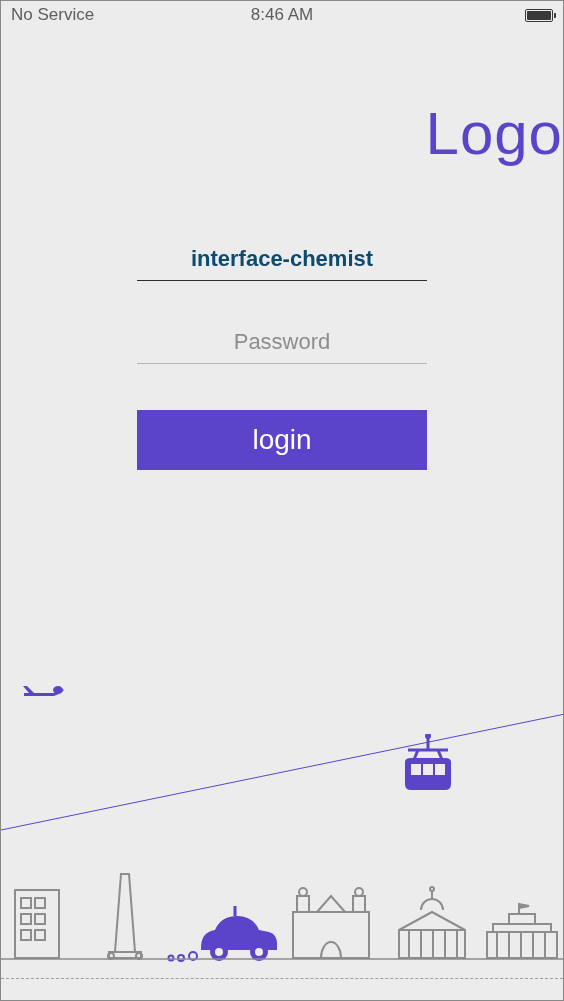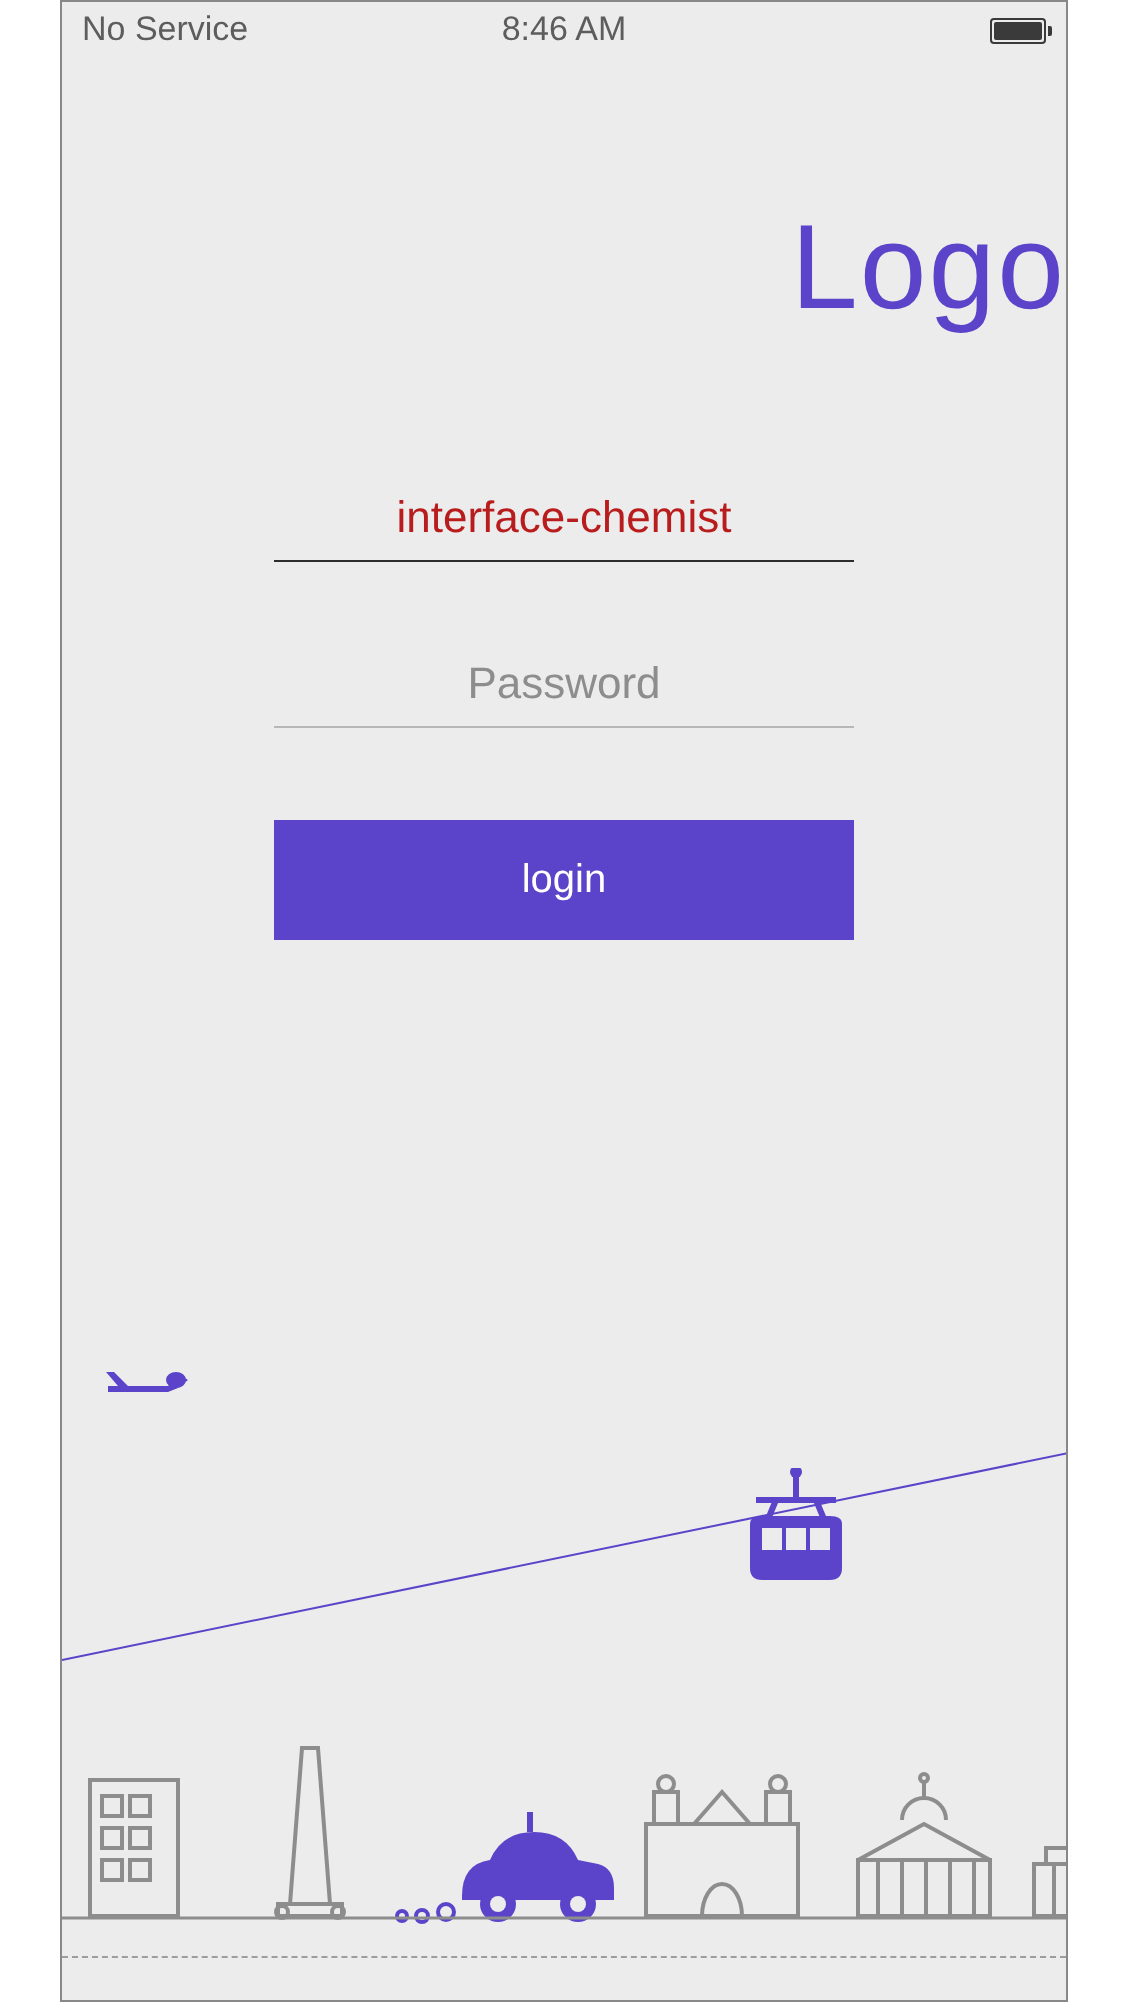--- a/index.html
+++ b/index.html
@@ -1,18 +1,18 @@
 <!DOCTYPE html>
 <html><head>
   <meta charset="utf-8">
   <style>
     * { margin:0; padding:0; box-sizing:border-box; }
     body { font-family: -apple-system, "Helvetica Neue", Helvetica, Arial, sans-serif; }
     .device {
-      width:504px; height:1001px; margin:0 auto; border:1px solid #888;
+      width:564px; height:1001px; margin:0 auto; border:1px solid #888;
       background:#ececec; position:relative; overflow:hidden;
     }
     
     .status-bar {
       height:28px; display:flex; align-items:center;
       padding:0 10px; font-size:17px; color:#5d5d5d;
     }
     .status-left { flex:1; text-align:left; }
     .status-center { flex:1; text-align:center; font-weight:500; }
     .status-right { flex:1; text-align:right; }
@@ -34,26 +34,26 @@
       text-align:right; margin-top:70px; font-size:60px; font-weight:300;
       color:#5b44c9; letter-spacing:1px;
     }
     
     .form { width:290px; margin:70px auto 0; }
     .field {
       width:100%; border:none; outline:none; background:transparent;
       font-size:22px; text-align:center; padding:8px 0;
       font-family:inherit; font-weight:300;
     }
-    .field-username { color:#b91c1c; border-bottom:1.5px solid #2d2d2d; }
+    .field-username { color:#0c4a6e; border-bottom:1.5px solid #2d2d2d;font-weight:bold; }
     .field-password { color:#8d8d8d; border-bottom:1px solid #b7b7b7; margin-top:40px; }
     .field::placeholder { color:#8d8d8d; opacity:1; }
     .login-btn {
       display:block; width:100%; margin-top:46px; height:60px;
-      background:#5b44c9; color:#fff; border:none; font-size:20px;
+      background:#5b44c9; color:#fff; border:none; font-size:28px;
       font-weight:300; cursor:pointer; font-family:inherit;
     }
     
     .illus { position:absolute; left:0; bottom:0; width:100%; height:340px; }
     .road { position:absolute; bottom:0; width:100%; height:44px; }
     .road-line { position:absolute; top:50%; width:100%; border-top:1px dashed #9d9d9d; }
   </style>
 </head>
 <body>
 

